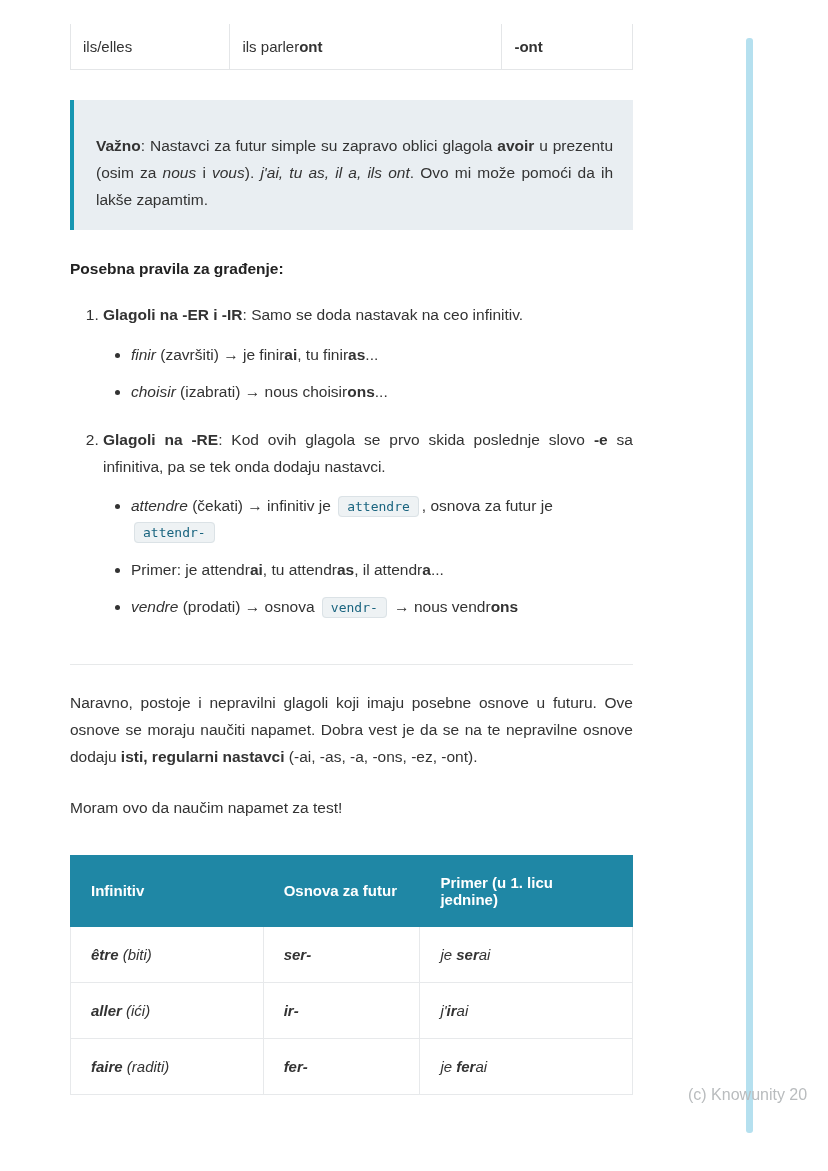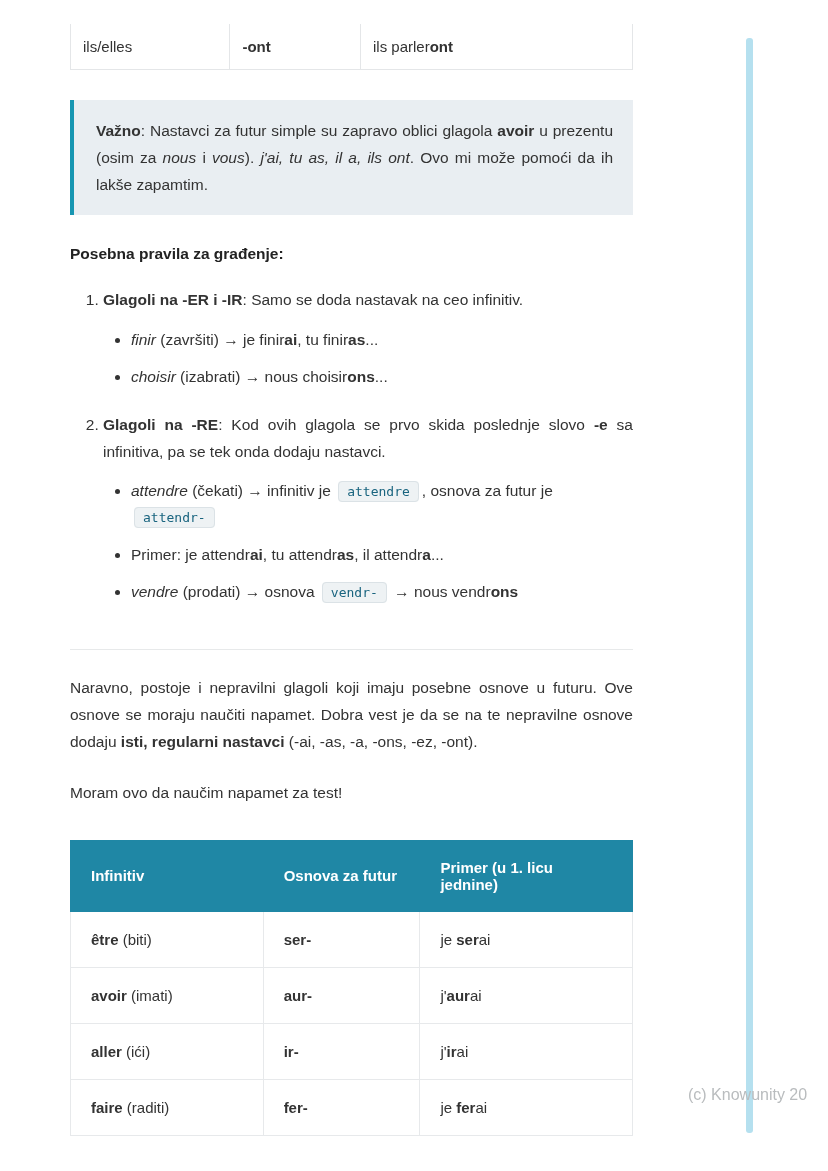--- a/index.html
+++ b/index.html
@@ -33,21 +33,21 @@
   }
   .frag-cell + .frag-cell { border-left: 1px solid #e4e6e8; }
   .frag-c1 { width: 159px; }
   .frag-c2 { width: 131px; }
   .frag-c3 { width: 273px; }
   
   .callout {
     margin-top: 30px;
     background: #e9eef2;
     border-left: 4px solid #1796b2;
-    padding: 17px 20px 17px 22px;
+    padding: 32px 20px 17px 22px;
   }
   .callout p {
     margin: 0;
     line-height: 1.75;
     text-align: justify;
   }
   .rules-label {
     margin: 30px 0 0;
     font-weight: 700;
     color: #222;
@@ -107,20 +107,21 @@
     text-align: left;
     padding: 18px 20px;
     border: 1px solid #1f87a5;
   }
   table.verbs th + th { border-left: 1px solid rgba(255,255,255,0.25); }
   table.verbs td {
     padding: 19px 20px;
     border: 1px solid #e7e9eb;
     background: #ffffff;
     vertical-align: middle;
+    font-style: italic;
   }
   .col1 { width: 193px; }
   .col2 { width: 157px; }
   .col3 { width: 213px; }
   
   .b { font-weight: 700; }
   .i { font-style: italic; }
   .code {
     font-family: "DejaVu Sans Mono", "Liberation Mono", monospace;
     font-size: 13px;
@@ -155,22 +156,22 @@
 </style>
 </head>
 <body>
 
 <div class="page">
 
   <div class="content">
 
     <div class="frag-table">
       <div class="frag-cell frag-c1"><span>ils/elles</span></div>
+      <div class="frag-cell frag-c3"><span>ils parler</span><span class="b">ont</span></div>
       <div class="frag-cell frag-c2"><span class="b">-ont</span></div>
-      <div class="frag-cell frag-c3"><span>ils parler</span><span class="b">ont</span></div>
     </div>
 
     <div class="callout">
       <p><span class="b">Važno</span><span>: Nastavci za futur simple su zapravo oblici glagola </span><span class="b">avoir</span><span> u prezentu (osim za </span><span class="i">nous</span><span> i </span><span class="i">vous</span><span>). </span><span class="i">j'ai, tu as, il a, ils ont</span><span>. Ovo mi može pomoći da ih lakše zapamtim.</span></p>
     </div>
 
     <p class="rules-label">Posebna pravila za građenje:</p>
 
     <ol class="rules">
       <li>
@@ -205,25 +206,20 @@
           <th class="col3">Primer (u 1. licu jednine)</th>
         </tr>
       </thead>
       <tbody>
         <tr>
           <td><span class="b">être</span><span> (biti)</span></td>
           <td><span class="b">ser-</span></td>
           <td><span>je </span><span class="b">ser</span><span>ai</span></td>
         </tr>
         <tr>
-          <td><span class="b">avoir</span><span> (imati)</span></td>
-          <td><span class="b">aur-</span></td>
-          <td><span>j'</span><span class="b">aur</span><span>ai</span></td>
-        </tr>
-        <tr>
           <td><span class="b">aller</span><span> (ići)</span></td>
           <td><span class="b">ir-</span></td>
           <td><span>j'</span><span class="b">ir</span><span>ai</span></td>
         </tr>
         <tr>
           <td><span class="b">faire</span><span> (raditi)</span></td>
           <td><span class="b">fer-</span></td>
           <td><span>je </span><span class="b">fer</span><span>ai</span></td>
         </tr>
 

